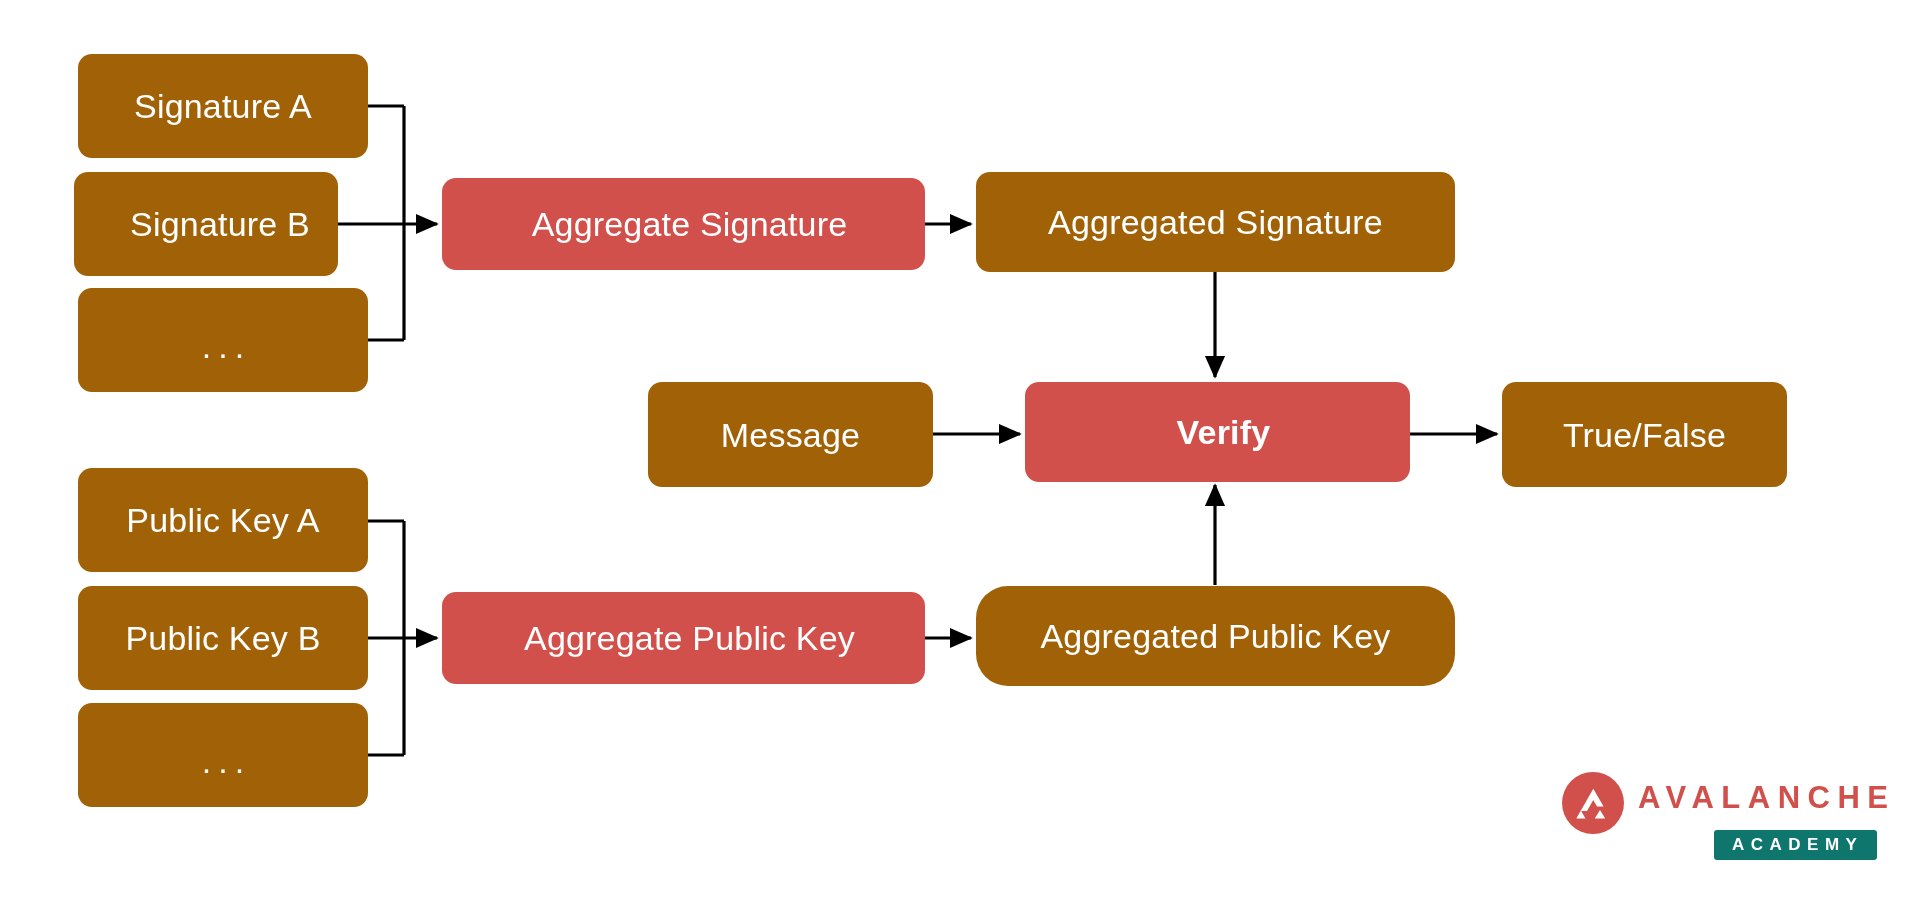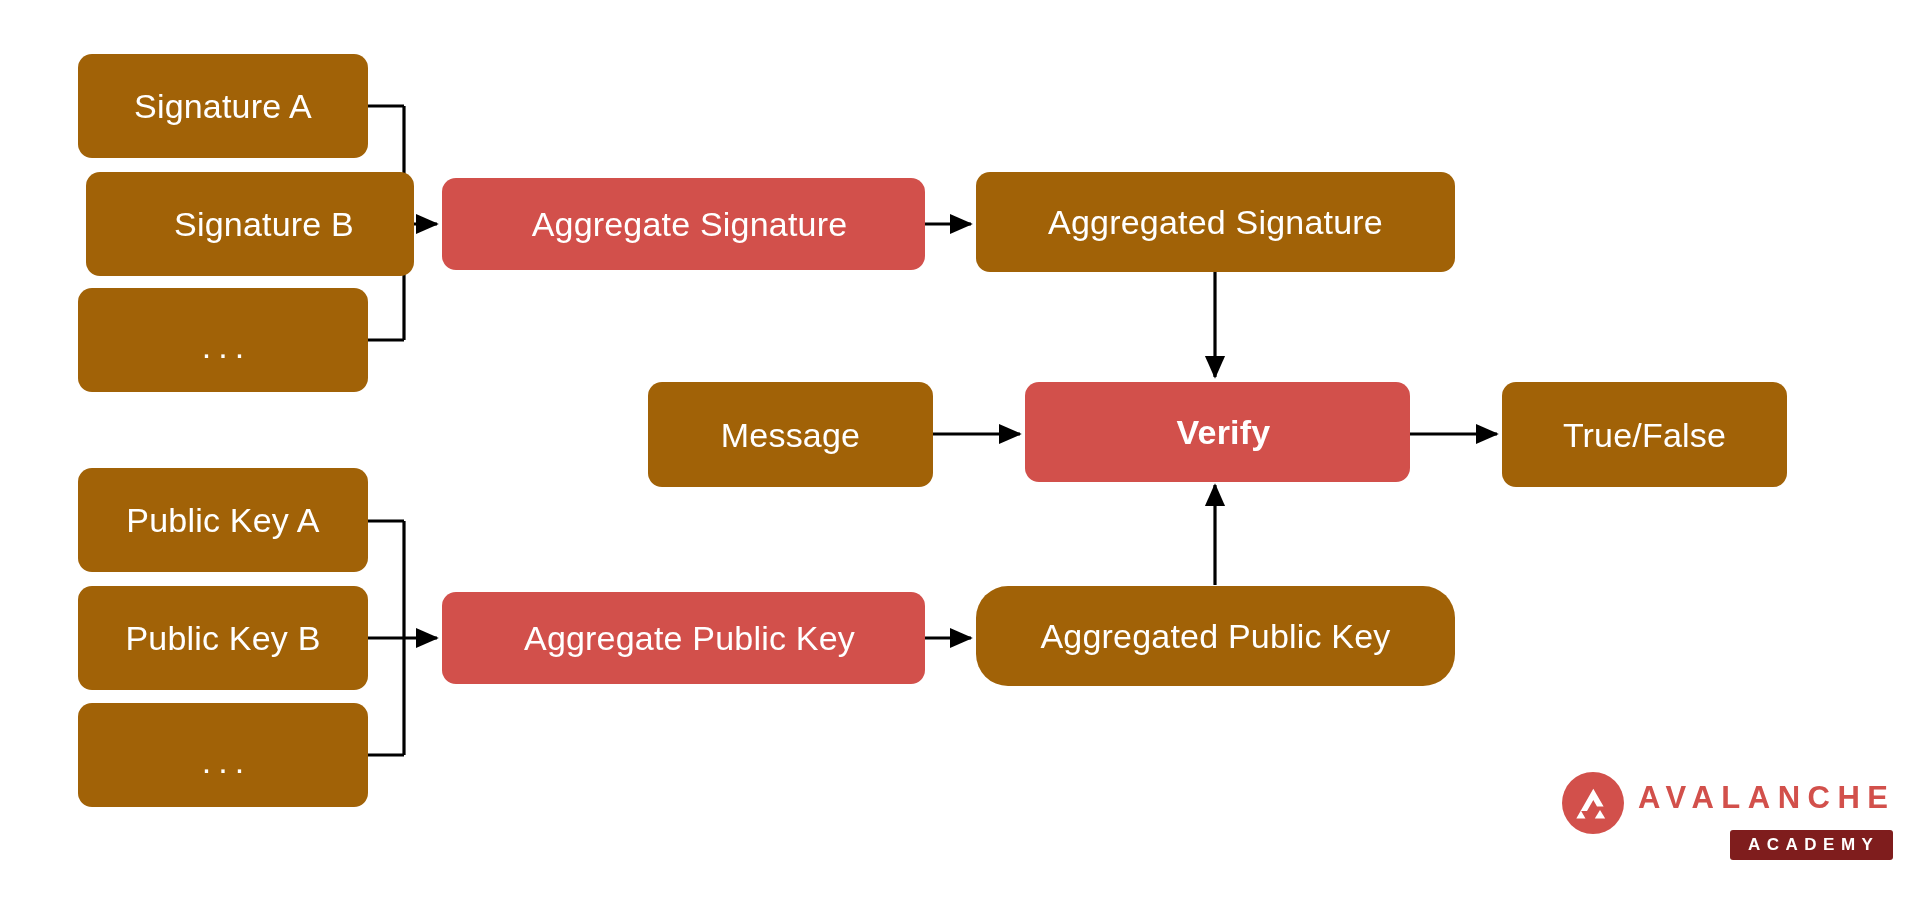--- a/index.html
+++ b/index.html
@@ -82,23 +82,23 @@
     top: 14px;
     color: #d2504b;
     font-size: 31px;
     font-weight: 700;
     letter-spacing: 7.5px;
     line-height: 1;
     white-space: nowrap;
   }
   #logo .academy-badge {
     position: absolute;
-    left: 168px;
+    left: 152px;
     top: 62px;
-    background: #7f1d1d;
+    background: #0f766e;
     border-radius: 3px;
     padding: 6px 14px 7px 18px;
   }
   #logo .academy-badge span {
     color: #ffffff;
     font-size: 17px;
     font-weight: 700;
     letter-spacing: 6.5px;
     line-height: 1;
     white-space: nowrap;
@@ -139,21 +139,21 @@
       <path d="M 298 638 L 437 638" marker-end="url(#arrow)"></path>
 
       <path d="M 925 638 L 971 638" marker-end="url(#arrow)"></path>
     </g>
   </svg>
 
   <div class="node blue" style="left:78px; top:54px; width:290px; height:104px;">
     <span>Signature A</span>
   </div>
 
-  <div class="node blue" style="left:86px; top:172px; width:328px; height:104px;padding-left:28px;">
+  <div class="node blue" style="left:74px; top:172px; width:264px; height:104px;padding-left:28px;">
     <span>Signature B</span>
   </div>
 
   <div class="node blue" style="left:78px; top:288px; width:290px; height:104px;">
     <span class="ellipsis">...</span>
   </div>
 
   <div class="node red" style="left:442px; top:178px; width:483px; height:92px;">
     <span>Aggregate Signature</span>
   </div>

